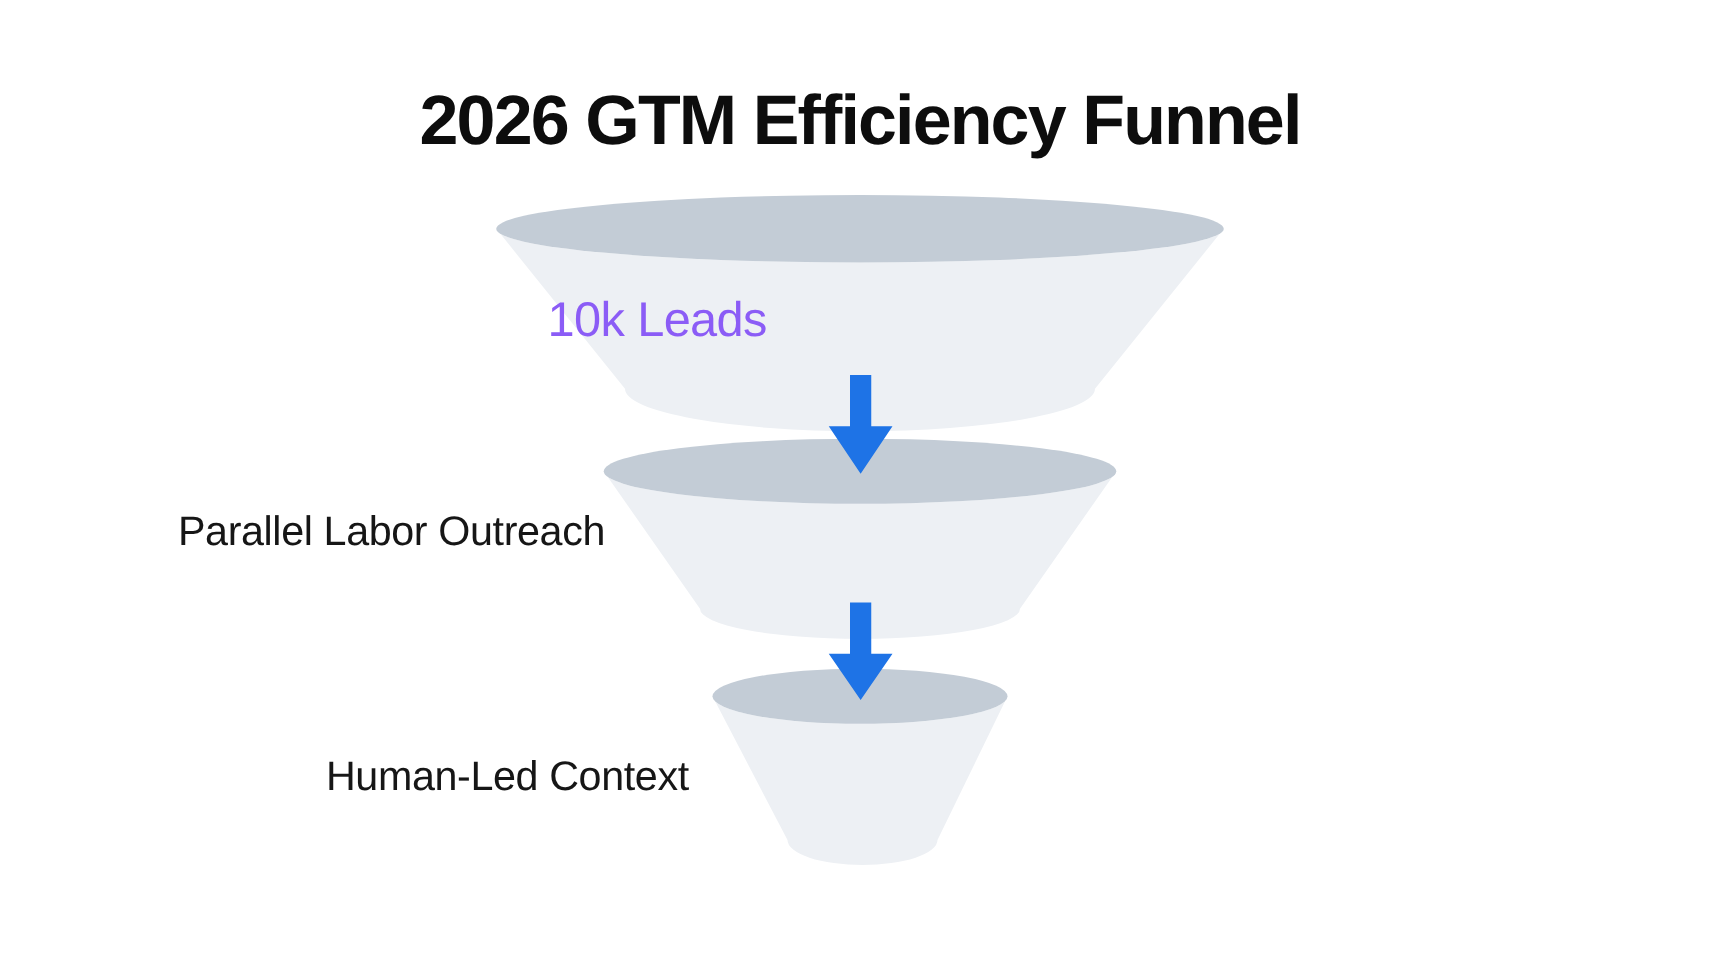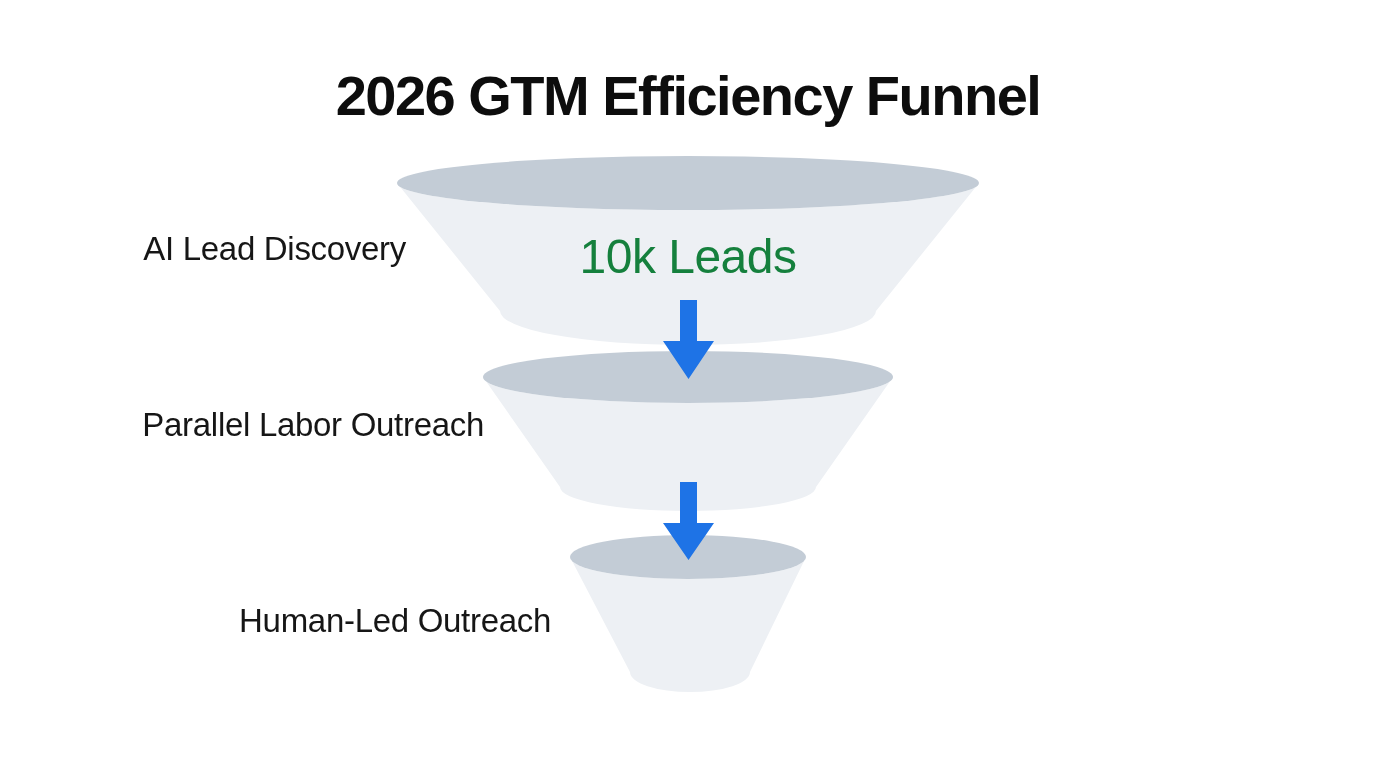--- a/index.html
+++ b/index.html
@@ -42,25 +42,25 @@
     color: #161616;
     white-space: nowrap;
   }
   .label-1 { top: 228px; width: 406px; }
   .label-2 { top: 404px; width: 484px; }
   .label-3 { top: 600px; width: 551px; }
   .stage-value {
     position: absolute;
     left: 438px;
     width: 500px;
-    text-align: center;
-    font-size: 48px;
+    text-align: left;
+    font-size: 39px;
     line-height: 42px;
     letter-spacing: -0.5px;
-    color: #15803d;
+    color: #8b5cf6;
     white-space: nowrap;
   }
   .value-1 { top: 236px; }
   .value-2 { top: 418px; }
   .value-3 { top: 604px; }
 </style>
 </head>
 <body style="background: rgb(255, 255, 255);">
 
 <div class="canvas">
@@ -81,19 +81,18 @@
 
     <g>
       <path d="M 570 557 L 630 672 A 60 20 0 0 0 750 672 L 806 557 A 118 22 0 0 1 570 557 Z" fill="#edf0f4"></path>
       <ellipse cx="688" cy="557" rx="118" ry="22" fill="#c3ccd6"></ellipse>
     </g>
 
     <path d="M 680 300 L 697 300 L 697 341 L 714 341 L 688.5 379 L 663 341 L 680 341 Z" fill="#1e73e6"></path>
     <path d="M 680 482 L 697 482 L 697 523 L 714 523 L 688.5 560 L 663 523 L 680 523 Z" fill="#1e73e6"></path>
   </svg>
 
-  <div class="stage-label label-1">AI Lead Discovery</div>
   <div class="stage-label label-2">Parallel Labor Outreach</div>
-  <div class="stage-label label-3">Human-Led Outreach</div>
+  <div class="stage-label label-3">Human-Led Context</div>
 
   <div class="stage-value value-1">10k Leads</div>
 
 </div>
 
 </body></html>

